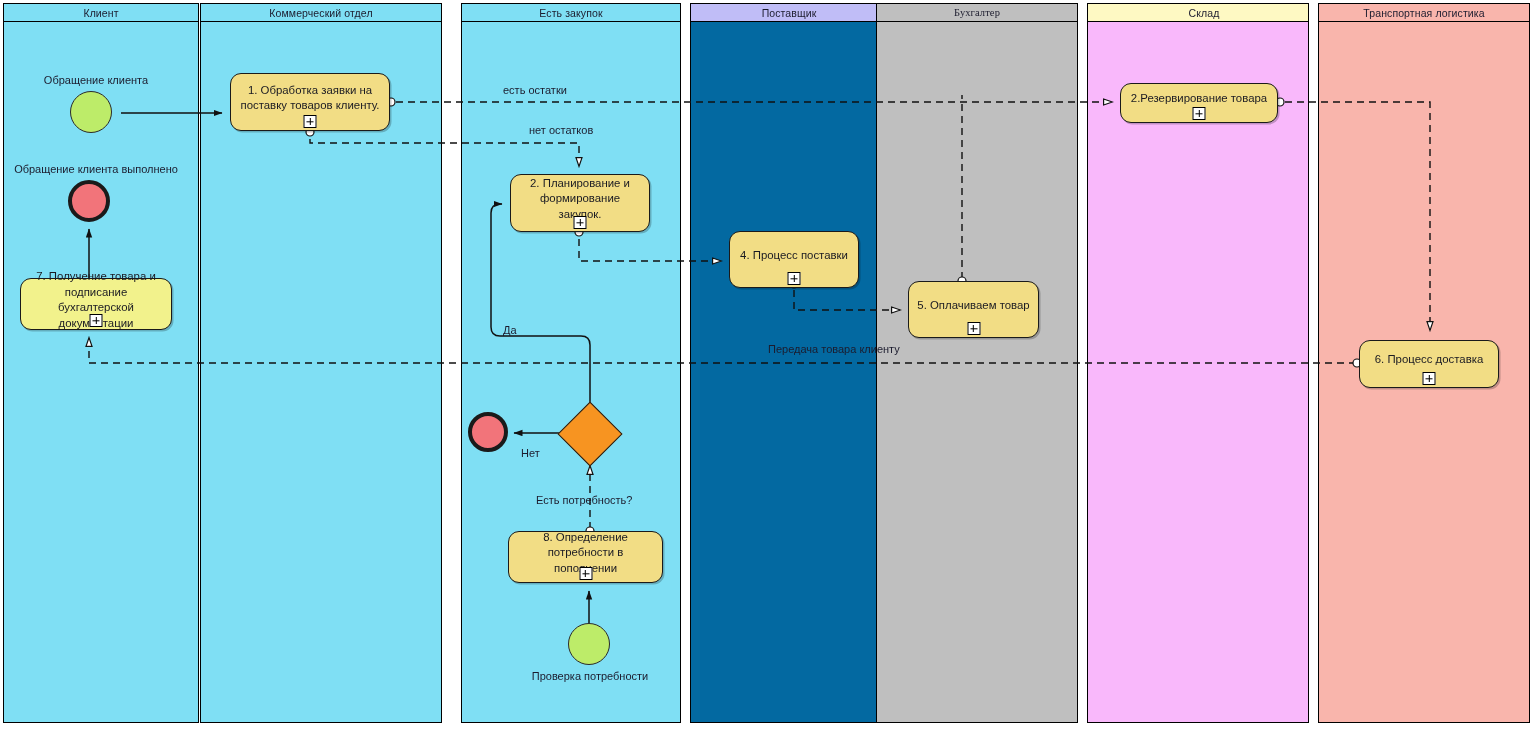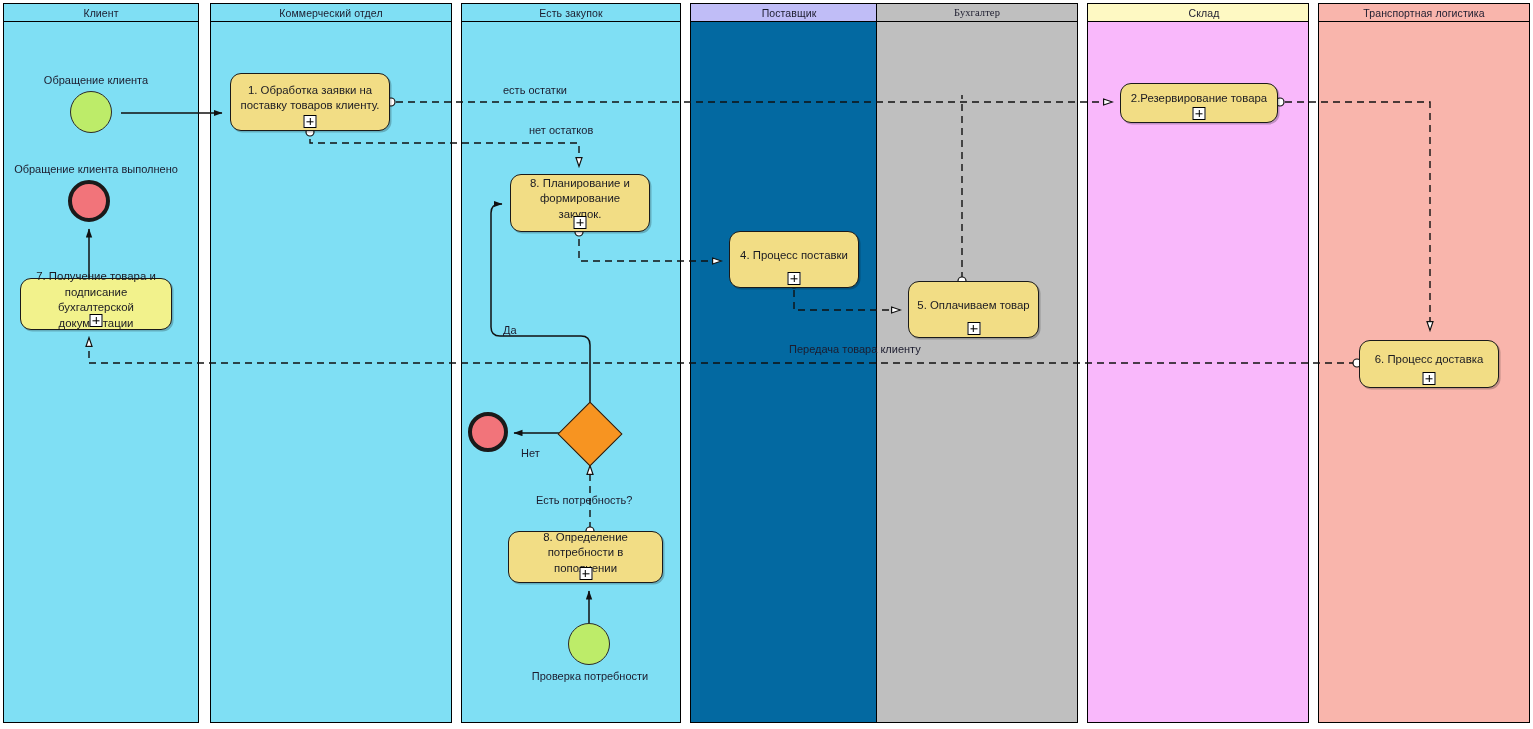--- a/index.html
+++ b/index.html
@@ -109,21 +109,21 @@
 </style>
 </head>
 <body>
 
 <div id="canvas">
 
   <div id="lane-layer">
       <div class="lane" style="left: 3px; width: 196px; background: rgb(127, 223, 244);">
         <div class="lane-header" style="background: rgb(127, 223, 244);">Клиент</div>
       </div>
-      <div class="lane" style="left: 210px; width: 242px; background: rgb(127, 223, 244);">
+      <div class="lane" style="left: 200px; width: 242px; background: rgb(127, 223, 244);">
         <div class="lane-header" style="background: rgb(127, 223, 244);">Коммерческий отдел</div>
       </div>
       <div class="lane" style="left: 461px; width: 220px; background: rgb(127, 223, 244);">
         <div class="lane-header" style="background: rgb(127, 223, 244);">Есть закупок</div>
       </div>
       <div class="lane" style="left: 690px; width: 198px; background: #0369a1;">
         <div class="lane-header" style="background: rgb(192, 189, 247);">Поставщик</div>
       </div>
       <div class="lane" style="left: 876px; width: 202px; background: rgb(191, 191, 191); font-family: Liberation Serif, serif;">
         <div class="lane-header" style="background: rgb(191, 191, 191);">Бухгалтер</div>
@@ -193,21 +193,21 @@
   <div id="shape-layer">
       <div class="task" style="left: 230px; top: 73px; width: 160px; height: 58px;">
         <span>1. Обработка заявки на поставку товаров клиенту.</span>
         <span class="plus"></span>
       </div>
       <div class="task" style="left: 1120px; top: 83px; width: 158px; height: 40px;">
         <span>2.Резервирование товара</span>
         <span class="plus"></span>
       </div>
       <div class="task" style="left: 510px; top: 174px; width: 140px; height: 58px;">
-        <span>8. Планирование и формирование закупок.</span>
+        <span>2. Планирование и формирование закупок.</span>
         <span class="plus"></span>
       </div>
       <div class="task" style="left: 729px; top: 231px; width: 130px; height: 57px;">
         <span>4. Процесс поставки</span>
         <span class="plus"></span>
       </div>
       <div class="task" style="left: 908px; top: 281px; width: 131px; height: 57px;">
         <span>5. Оплачиваем товар</span>
         <span class="plus"></span>
       </div>
@@ -227,18 +227,18 @@
       <div class="lbl center" style="left: 96px; top: 74px;">Обращение клиента</div>
       <div class="event end" style="left: 68px; top: 180px; width: 42px; height: 42px;"></div>
       <div class="lbl center" style="left: 96px; top: 163px;">Обращение клиента выполнено</div>
       <div class="event start" style="left: 568px; top: 623px; width: 42px; height: 42px;"></div>
       <div class="lbl center" style="left: 590px; top: 670px;">Проверка потребности</div>
       <div class="event end" style="left: 468px; top: 412px; width: 40px; height: 40px;"></div>
       <div class="gateway" style="left: 567px; top: 411px; width: 46px; height: 46px;"></div>
       <div class="lbl" style="left: 536px; top: 494px;">Есть потребность?</div>
       <div class="lbl" style="left: 503px; top: 84px;">есть остатки</div>
       <div class="lbl" style="left: 529px; top: 124px;">нет остатков</div>
-      <div class="lbl" style="left: 768px; top: 343px; margin-left: 21px;">Передача товара клиенту</div>
+      <div class="lbl" style="left: 768px; top: 343px;">Передача товара клиенту</div>
       <div class="lbl" style="left: 503px; top: 324px;">Да</div>
       <div class="lbl" style="left: 521px; top: 447px;">Нет</div>
     </div>
 
 </div>
 
 </body></html>

